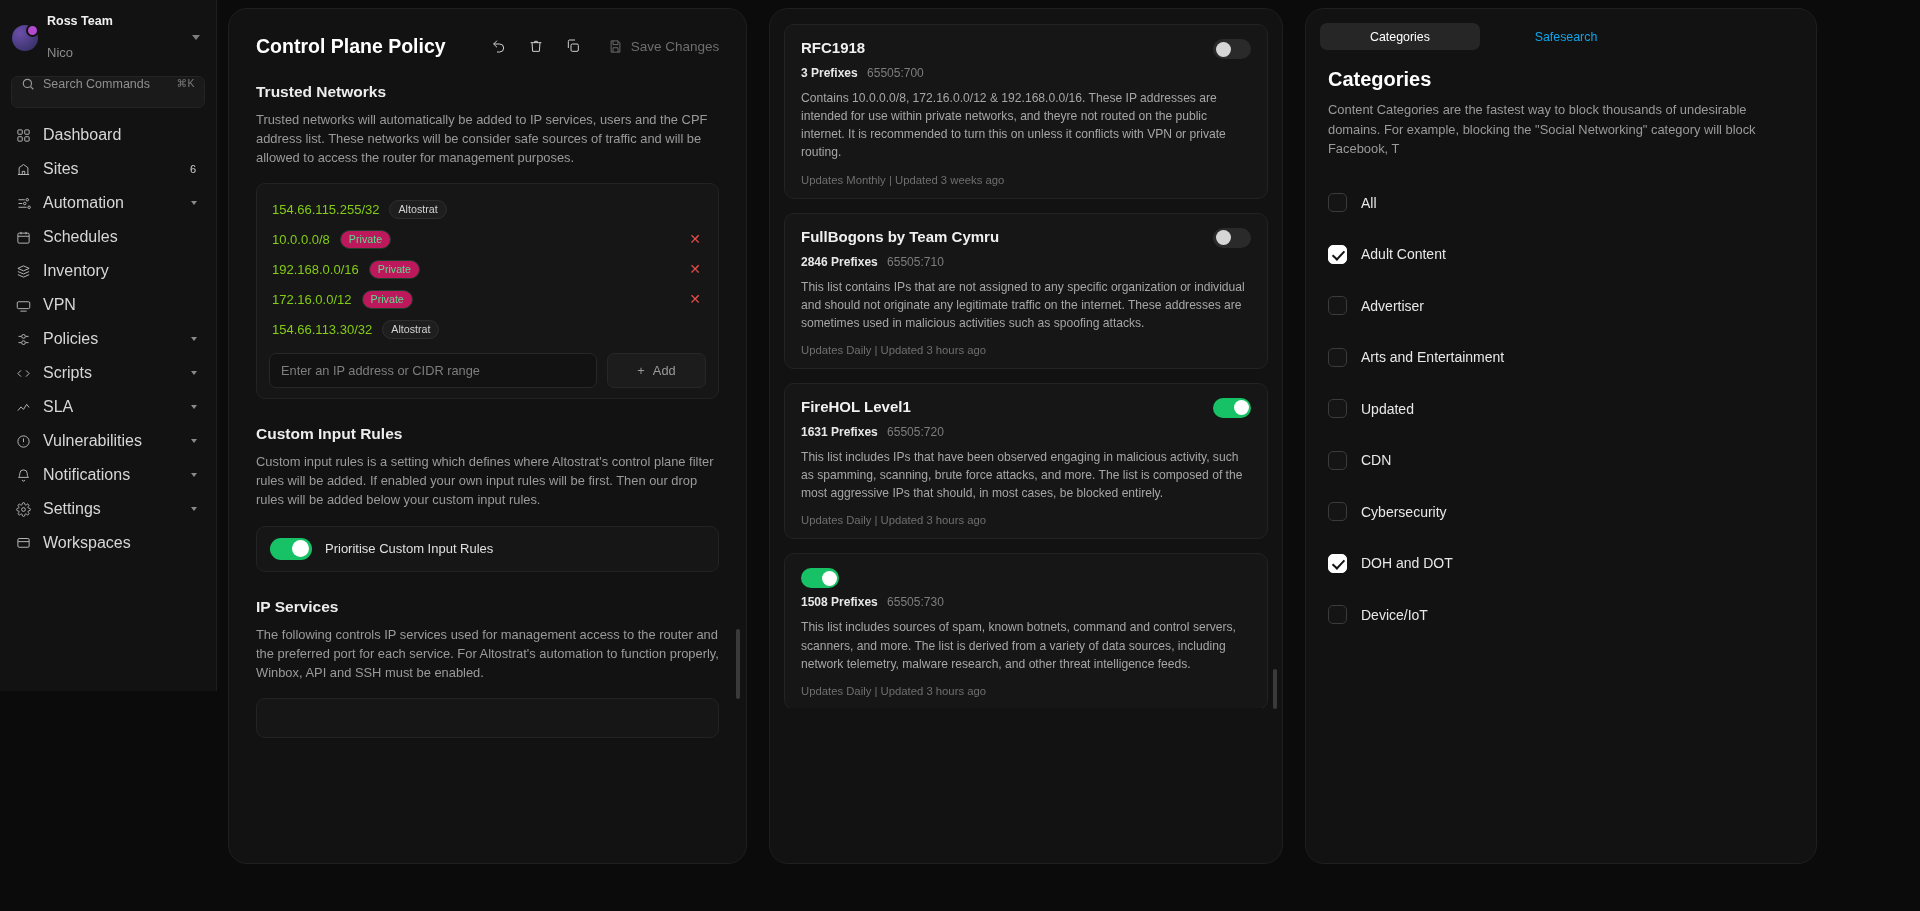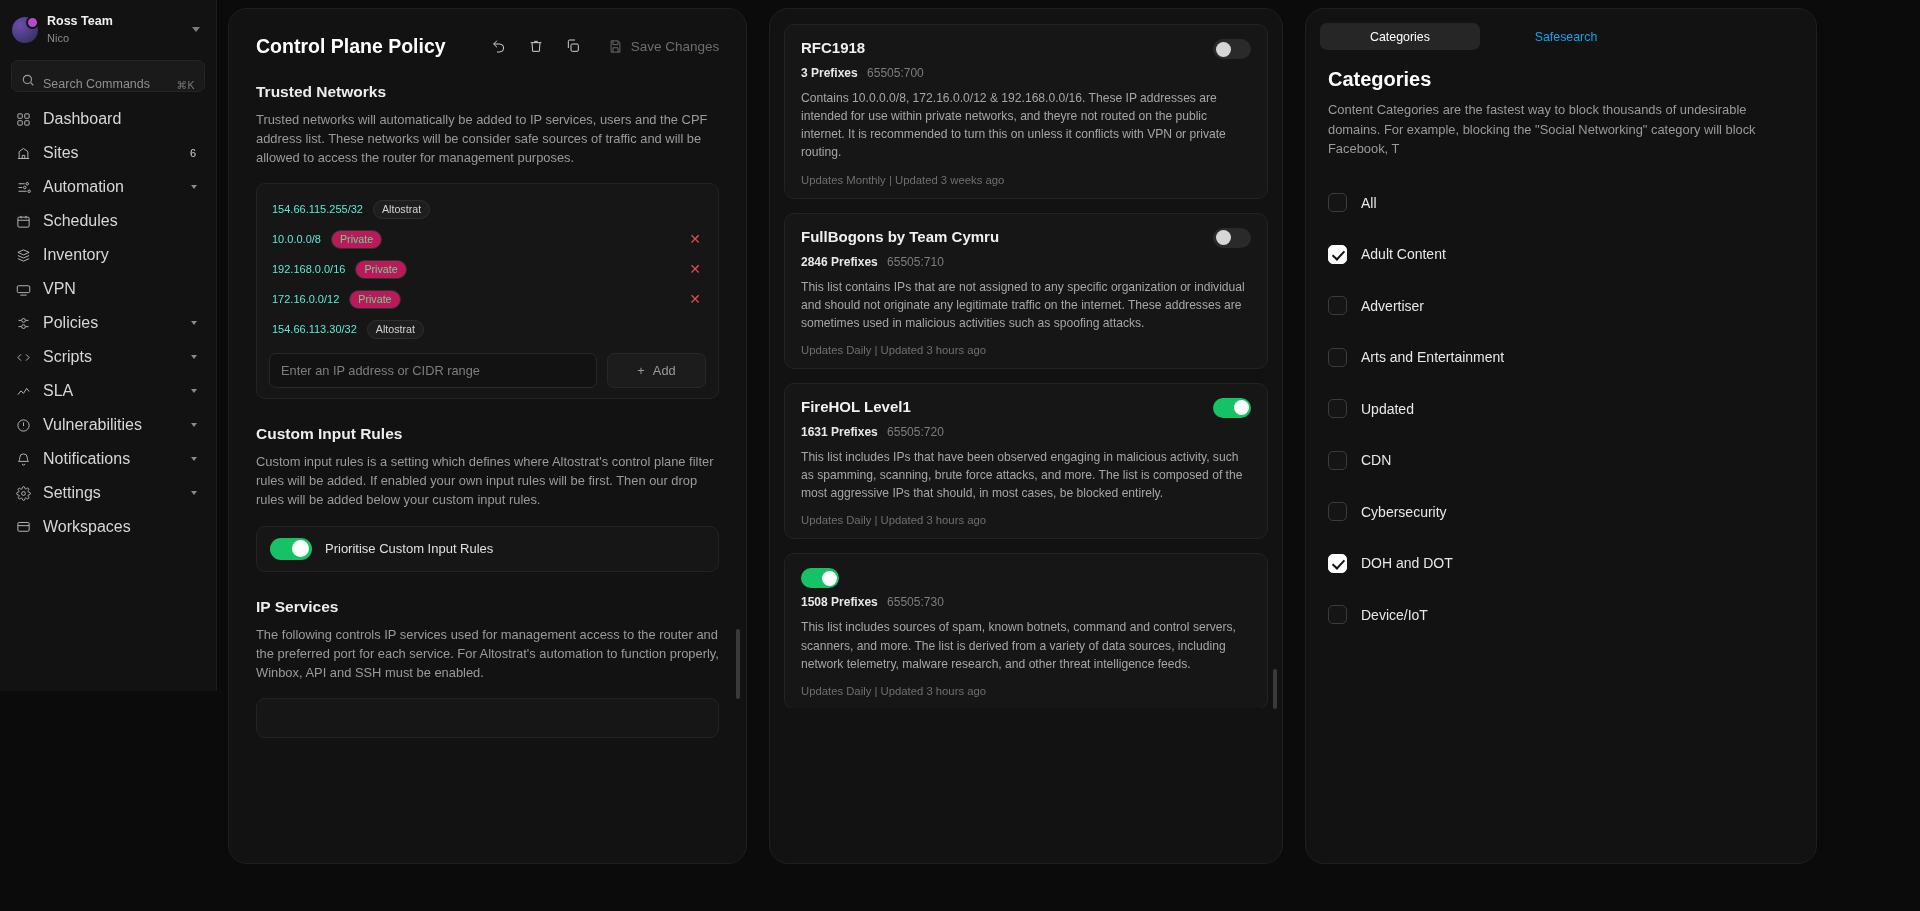--- a/index.html
+++ b/index.html
@@ -31,36 +31,36 @@
     background: radial-gradient(circle at 30% 30%, #6b4ea8, #2b2b5a);
     position: relative; flex: 0 0 26px;
   }
   .team-avatar:after {
     content: ""; position: absolute; right: -1px; top: -1px;
     width: 9px; height: 9px; border-radius: 50%;
     background: #b44ad0; border: 2px solid #121212;
   }
   .team-text { flex: 1; line-height: 1.15; }
   .team-name { font-size: 12.5px; font-weight: 700; color: #f0f0f0; }
-  .team-sub { font-size: 11px; color: #8b8b8b; margin-top: 4px; }
+  .team-sub { font-size: 13px; color: #8b8b8b; margin-top: 18px; }
   .chev {
     width: 0; height: 0;
     border-left: 4px solid transparent;
     border-right: 4px solid transparent;
     border-top: 5px solid #7d7d7d;
     margin-right: 4px;
   }
 
   .search-box {
     margin: 9px 11px 10px 11px;
     height: 32px;
     background: #1a1a1a;
     border: 1px solid #242424;
     border-radius: 7px;
-    display: flex; align-items: flex-end;
+    display: flex; align-items: flex-start;
     padding: 0 9px; gap: 8px;
     cursor: text;
   }
   .search-box .ph { font-size: 12.5px; color: #8f8f8f; flex: 1; }
   .kbd { font-size: 10.5px; color: #7a7a7a; letter-spacing: .5px; }
 
   .nav { padding: 0 7px; }
   .nav-item {
     display: flex; align-items: center;
     height: 34px; gap: 11px;
@@ -130,21 +130,21 @@
     background: #161616;
     border: 1px solid #232323;
     border-radius: 9px;
     padding: 10px 12px;
   }
   .ip-row {
     display: flex; align-items: center;
     height: 30px; gap: 10px;
     padding: 0 3px;
   }
-  .ip-text { font-size: 11px; color: #5eead4; }
+  .ip-text { font-size: 13px; color: #84cc16; }
   .tag {
     font-size: 10.7px; padding: 2.5px 8px; border-radius: 999px;
     border: 1px solid #2e2e2e; color: #d2d2d2; background: #1e1e1e;
   }
   .tag.private { color: #5ddc8f; border-color: #1f3b2a; background: #be185d; }
   .x-btn { margin-left: auto; color: #e04b4b; font-size: 14px; cursor: pointer; line-height: 1; padding-right: 2px; }
 
   .ip-add-row { display: flex; gap: 10px; margin-top: 9px; }
   .ip-input {
     flex: 1; height: 35px; border-radius: 7px;

